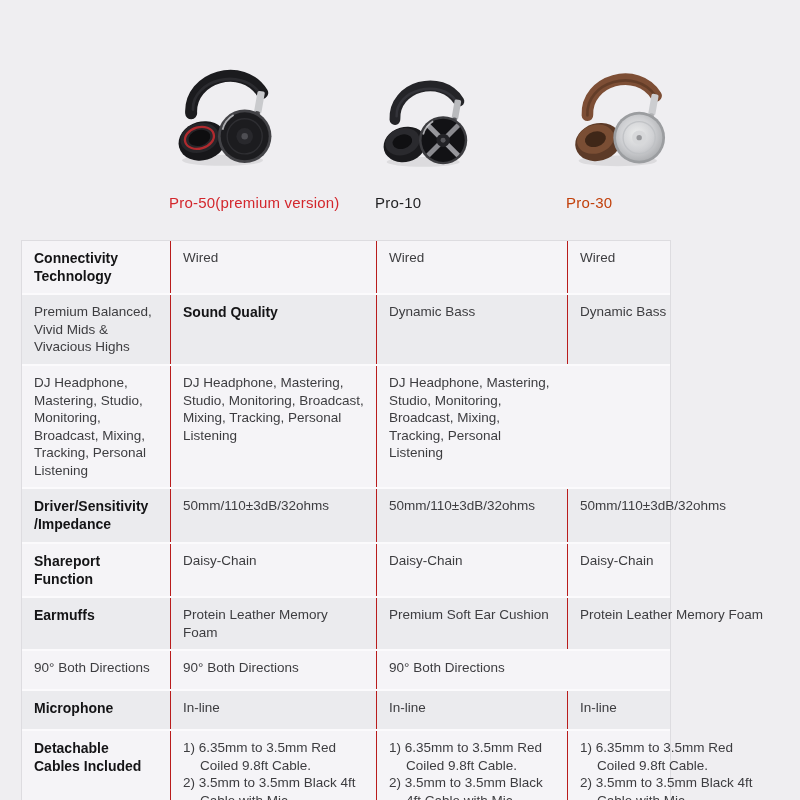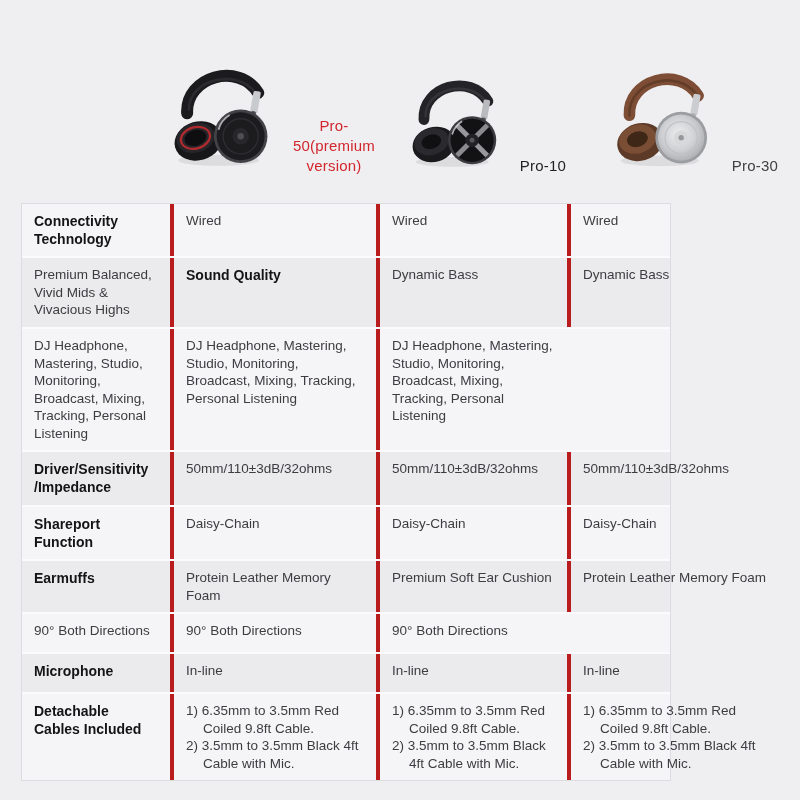--- a/index.html
+++ b/index.html
@@ -11,21 +11,21 @@
     overflow:hidden;
   }
   .products{
     display:grid;
     grid-template-columns:148px 206px 191px 212px;
     margin:0 21px;
     padding-top:50px;
   }
   .product{
     grid-row:1;
-    display:flex;flex-direction:row;align-items:flex-end;justify-content:flex-end;gap:8px;
+    display:flex;flex-direction:column;align-items:flex-start;justify-content:flex-end;gap:8px;
   }
   .product .figure{
     display:flex;align-items:flex-end;justify-content:center;
     height:126px;
   }
   .product .pname{
     margin-top:9px;
     font-size:15px;
     letter-spacing:.2px;
     color:#1f1f21;
@@ -47,21 +47,21 @@
   .trow.odd{background:#f5f4f7;}
   .trow.even{background:#ebebee;}
   .trow + .trow{border-top:2px solid #fbfafc;}
   .cell{
     padding:8px 12px 8px 12px;
     box-sizing:border-box;
     font-size:13.5px;
     line-height:1.3;
     color:#3d3d40;
   }
-  .cell + .cell{border-left:4px solid #b91c1c;}
+  .cell + .cell{border-left:1px solid #b91c1c;}
   .label-cell{
     font-weight:bold;
     font-size:14px;
     color:#141416;
     white-space:pre-line;
     line-height:1.3;
   }
   .cable-line{
     padding-left:17px;
     text-indent:-17px;
@@ -154,21 +154,21 @@
           <rect x="94" y="38" width="8" height="24" rx="2" fill="#cccdd0"></rect>
           <rect x="95.5" y="60" width="5" height="12" rx="1.5" fill="#b0b1b4"></rect>
         </g>
         <circle cx="82" cy="87" r="29" fill="#9b9da0"></circle>
         <circle cx="82" cy="87" r="26" fill="url(#p30face)"></circle>
         <circle cx="82" cy="87" r="18" fill="none" stroke="#bfc1c4" stroke-width="1.5" opacity="0.9"></circle>
         <circle cx="82" cy="87" r="8" fill="#d7d8da"></circle>
         <circle cx="82" cy="87" r="3" fill="#96979a"></circle>
       </svg>
     </div>
-    <div class="pname" style="color: #404040;">Pro-30</div>
+    <div class="pname" style="color: #c2410c;">Pro-30</div>
   </div>
 </div>
 
 <div class="spec-table">
     <div class="trow odd">
       <div class="cell label-cell">Connectivity
 Technology</div>
       <div class="cell value-cell">Wired</div>
       <div class="cell value-cell">Wired</div>
       <div class="cell value-cell">Wired</div>

